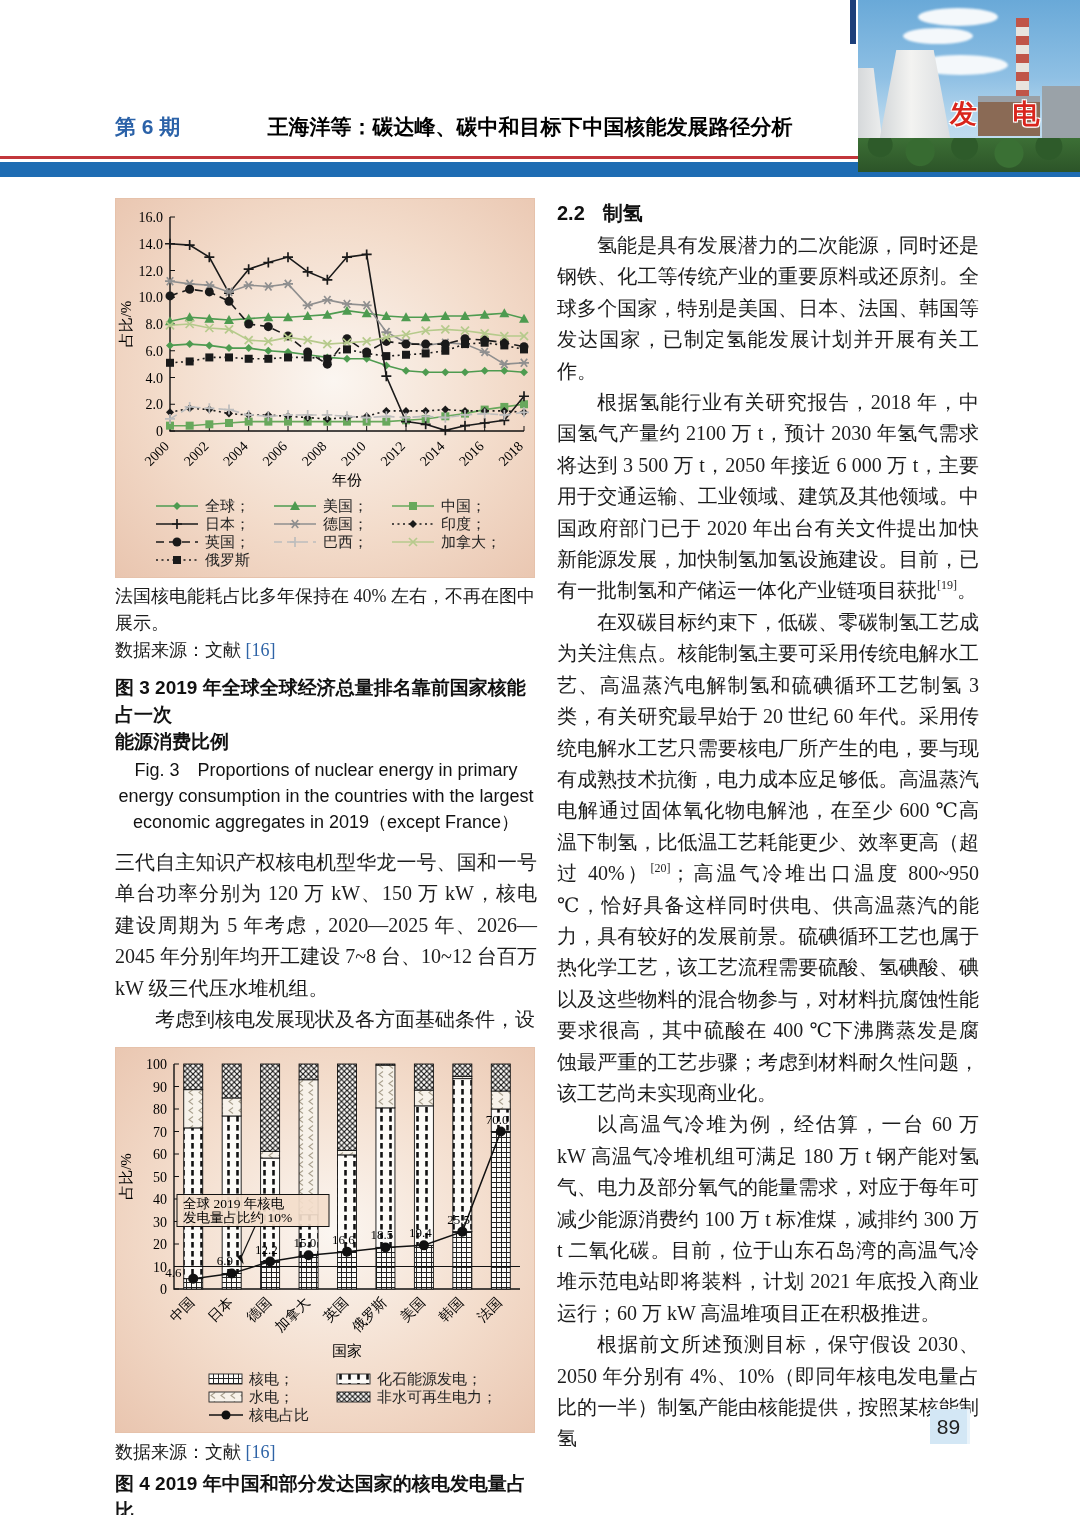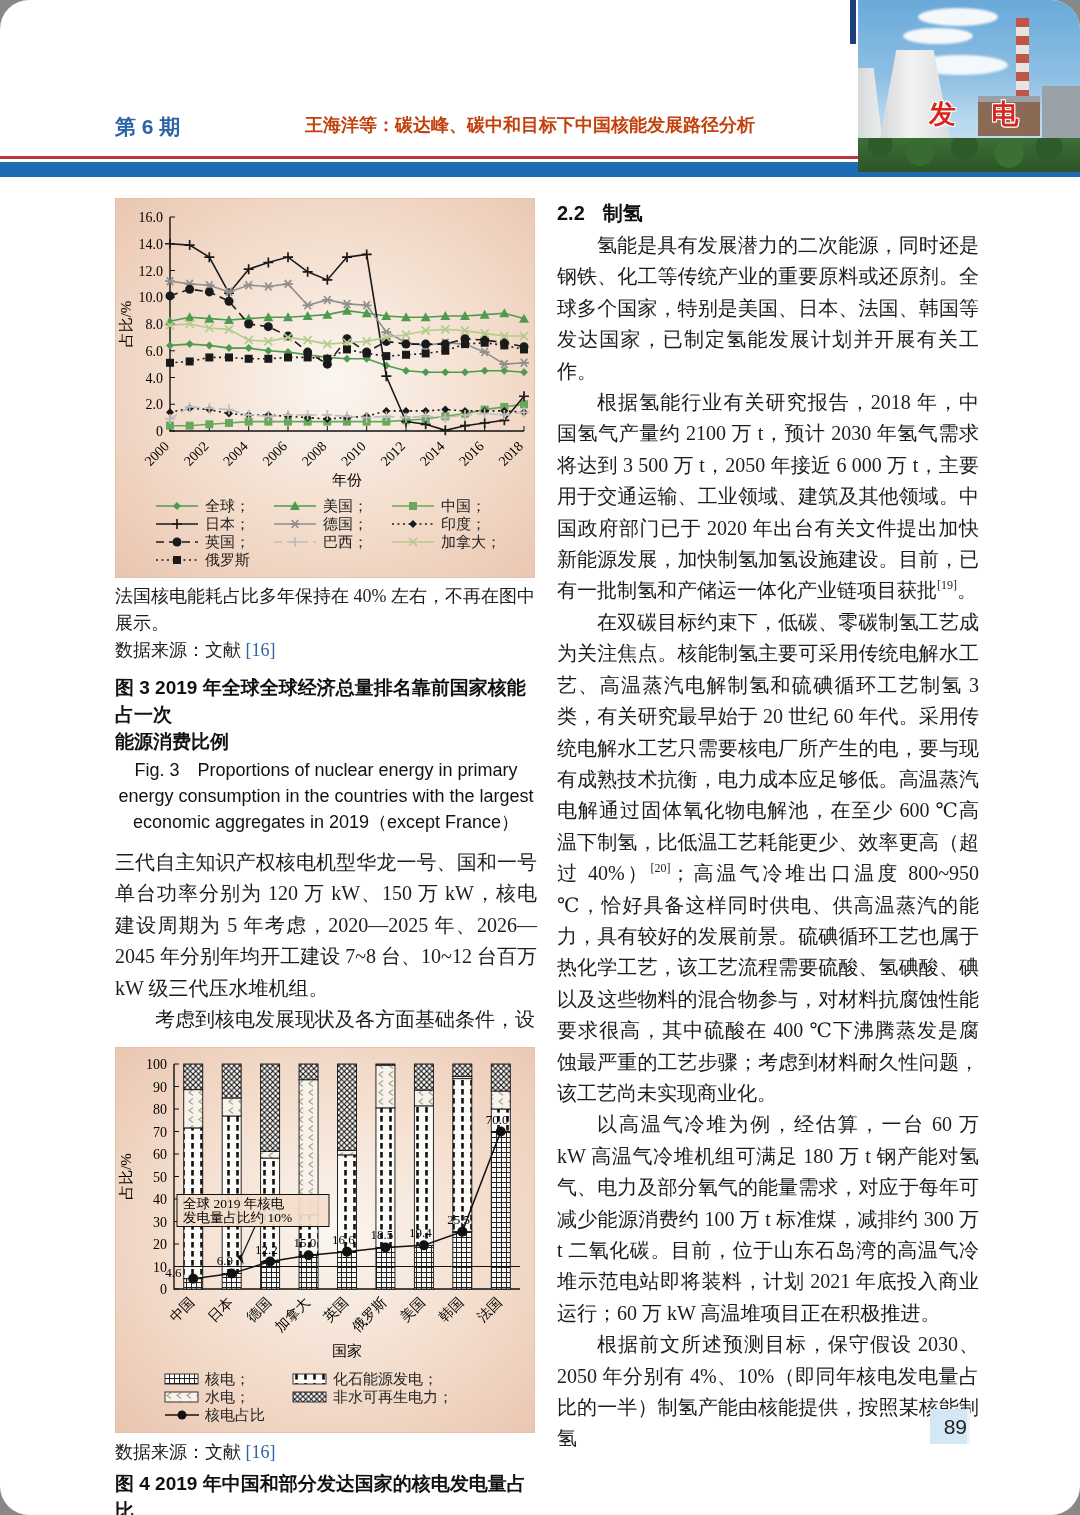--- a/index.html
+++ b/index.html
@@ -1,22 +1,22 @@
 <!DOCTYPE html>
 <html><head>
 <meta charset="utf-8">
 <style>
   html,body{margin:0;padding:0;background:#888;}
   .page{position:relative;width:1080px;height:1515px;background:#fff;margin:0 auto;
-        font-family:"Liberation Serif","DejaVu Serif",serif;color:#1c1c1c;overflow:hidden;border-radius:29px;}
+        font-family:"Liberation Serif","DejaVu Serif",serif;color:#1c1c1c;overflow:hidden;}
   
   .issue{position:absolute;left:115px;top:113px;font-family:"Liberation Sans","DejaVu Sans",sans-serif;
          font-weight:bold;font-size:21px;color:#2b62a8;}
   .htitle{position:absolute;left:235px;top:113px;width:590px;text-align:center;
-          font-family:"Liberation Sans","DejaVu Sans",sans-serif;font-weight:bold;font-size:18px;color:#c2410c;}
+          font-family:"Liberation Sans","DejaVu Sans",sans-serif;font-weight:bold;font-size:21px;color:#000000;}
   .rule-red{position:absolute;left:0;top:156px;width:1080px;height:3px;background:#c2363b;}
   .rule-blue{position:absolute;left:0;top:162px;width:1080px;height:15px;background:#1e6cb3;}
   
   .photo{position:absolute;left:858px;top:0;width:222px;height:172px;overflow:hidden;
          background:linear-gradient(180deg,#69a9d8 0%,#8fc0e4 45%,#b8d8ee 70%,#cfe4f2 100%);}
   .photo-edge{position:absolute;left:850px;top:0;width:6px;height:44px;background:#1d3f7a;}
   .cloud{position:absolute;background:#f4f8fb;border-radius:50%;filter:blur(1px);}
   .c1{left:60px;top:8px;width:80px;height:18px;}
   .c2{left:45px;top:28px;width:70px;height:16px;}
   .c3{left:55px;top:55px;width:95px;height:20px;}
@@ -31,51 +31,51 @@
   .bld1{position:absolute;left:120px;bottom:36px;width:62px;height:40px;background:#8a6a55;
         box-shadow:inset 0 6px 0 #9aa0a6;}
   .bld2{position:absolute;left:184px;bottom:34px;width:40px;height:52px;background:#9aa2a8;}
   .trees{position:absolute;left:0;bottom:0;width:100%;height:34px;
          background:radial-gradient(circle at 10% 20%,#2e5b2a 0 12px,transparent 13px),
                     radial-gradient(circle at 28% 40%,#376b31 0 14px,transparent 15px),
                     radial-gradient(circle at 48% 25%,#2e5b2a 0 13px,transparent 14px),
                     radial-gradient(circle at 68% 45%,#3a7034 0 14px,transparent 15px),
                     radial-gradient(circle at 86% 25%,#2e5b2a 0 13px,transparent 14px),
                     linear-gradient(180deg,#3c6f35,#2c5428);}
-  .photo-label{position:absolute;left:71px;bottom:40px;font-family:"Liberation Sans",sans-serif;
+  .photo-label{position:absolute;left:92px;bottom:40px;font-family:"Liberation Sans",sans-serif;
                font-weight:bold;font-size:27px;color:#d9251c;letter-spacing:14px;white-space:nowrap;
                text-shadow:0 0 2px #fff,1px 1px 0 #fff,-1px -1px 0 #fff,1px -1px 0 #fff,-1px 1px 0 #fff;}
   
   .col-left{position:absolute;left:115px;top:198px;width:422px;}
   .col-right{position:absolute;left:557px;top:197px;width:422px;}
   .para{margin:0;font-size:20px;line-height:31.4px;text-align:justify;text-indent:2em;}
   .para.noindent{text-indent:0;}
   .h2{margin:0;font-family:"Liberation Sans","DejaVu Sans",sans-serif;font-weight:bold;
       font-size:20px;line-height:33px;color:#111;}
   .h2 .num{margin-right:18px;}
   sup{font-size:12px;line-height:0;}
   .ref-blue{color:#2e63a6;}
   
   .chart-panel{background:radial-gradient(ellipse at 52% 48%, #fbf6f1 0%, #f3dccb 55%, #e9c5af 100%);
                width:420px;border:1px solid #e6c2ab;box-sizing:border-box;padding:4px 0 6px 0;}
   .legend3{display:grid;grid-template-columns:118px 118px 140px;padding:2px 0 2px 38px;
            font-size:15px;color:#222;row-gap:0px;font-family:Liberation Mono, monospace;}
   .legend3 .li,.legend4 .li{display:flex;align-items:center;height:18px;white-space:nowrap;}
   .legend3 svg,.legend4 svg{margin-right:5px;flex:0 0 auto;}
-  .legend4{display:grid;grid-template-columns:128px 200px;padding:2px 0 2px 48px;
+  .legend4{display:grid;grid-template-columns:128px 200px;padding:2px 0 2px 92px;
            font-size:15px;color:#222;}
   .figtext{font-size:18px;line-height:27px;margin-top:5px;}
   .cap-zh{font-family:"Liberation Sans","DejaVu Sans",sans-serif;font-weight:bold;font-size:19px;
           line-height:27px;text-align:left;margin-top:10px;color:#111;}
   .cap-en{font-family:"Liberation Sans","DejaVu Sans",sans-serif;font-size:18px;line-height:26px;
           text-align:center;margin-top:2px;color:#111;}
   
   .pagenum{position:absolute;left:930px;top:1409px;width:37px;height:35px;background:#d3e7f5;
            border-right:3px solid #e9f3fa;font-family:"Liberation Sans",sans-serif;font-size:21px;
-           color:#222;display:flex;align-items:center;justify-content:flex-end;}
+           color:#222;display:flex;align-items:center;justify-content:center;}
   svg text{font-family:"Liberation Serif","DejaVu Serif",serif;}
 </style>
 </head>
 <body>
 
 <div class="page">
 
   <div class="issue">第 6 期</div>
   <div class="htitle">王海洋等：碳达峰、碳中和目标下中国核能发展路径分析</div>
   <div class="rule-red"></div>

